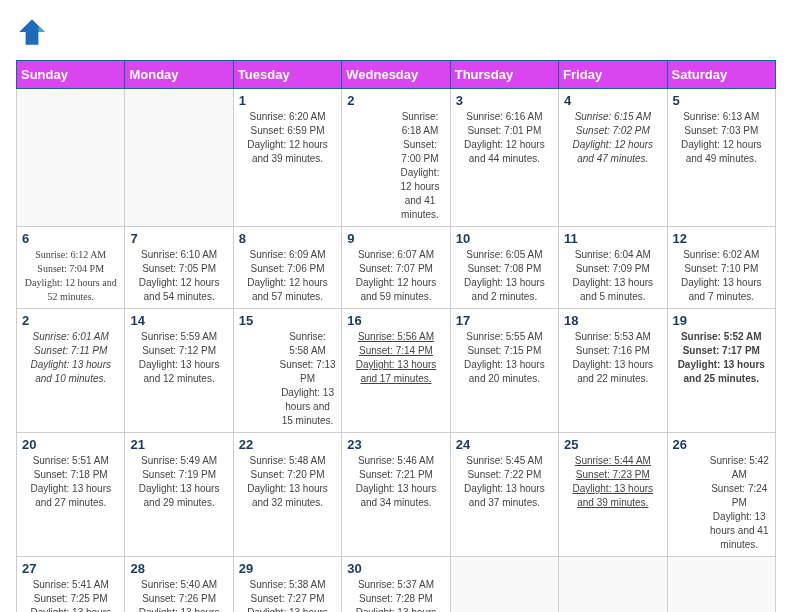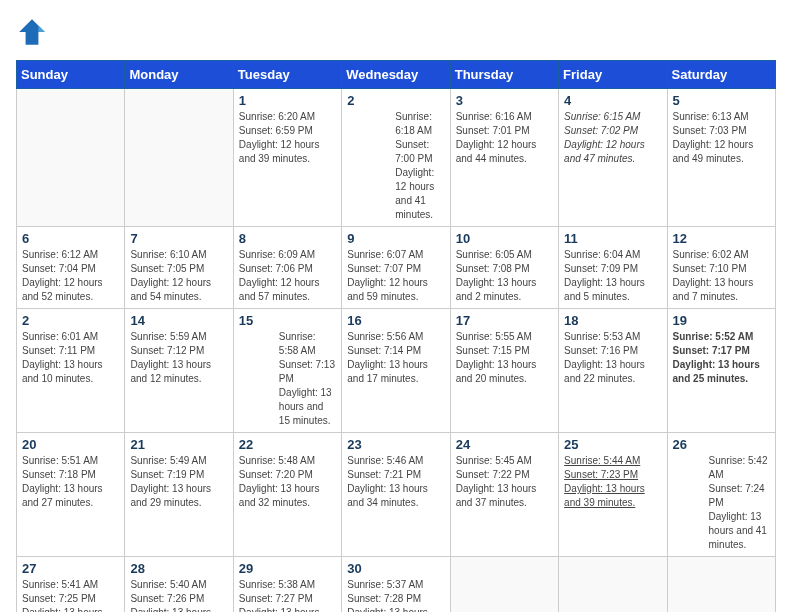--- a/index.html
+++ b/index.html
@@ -45,21 +45,21 @@
     .location {
       font-size: 16px;
       color: #444;
     }
     .calendar {
       width: 100%;
       border-collapse: collapse;
       border: 1px solid #ccc;
     }
     .calendar th {
-      background-color: #1d4ed8;
+      background-color: #d946ef;
       color: #fff;
       font-size: 13px;
       font-weight: bold;
       padding: 6px 4px;
       text-align: left;
       border: 1px solid #1a5fa0;
     }
     .calendar td {
       vertical-align: top;
       border: 1px solid #ccc;
@@ -77,20 +77,21 @@
       font-size: 13px;
       font-weight: bold;
       color: #1a3a5c;
       display: block;
       margin-bottom: 2px;
     }
     .cell-info {
       font-size: 10px;
       color: #444;
       line-height: 1.4;
+      text-align: center;
     }
   </style>
 </head>
 <body>
 
 <div class="header-area">
   <div class="logo">
     <svg class="logo-icon" viewBox="0 0 40 40" xmlns="http://www.w3.org/2000/svg">
       <polygon points="20,4 36,20 28,20 28,36 12,36 12,20 4,20" fill="#1e6bb8"></polygon>
       <polygon points="28,12 36,20 28,20" fill="#4a9fd4"></polygon>
@@ -149,21 +150,21 @@
         <td>
           <span class="day-num">5</span>
           <div class="cell-info" style="white-space: pre-line;">Sunrise: 6:13 AM
 Sunset: 7:03 PM
 Daylight: 12 hours and 49 minutes.</div>
         </td>
       </tr>
       <tr>
         <td>
           <span class="day-num">6</span>
-          <div class="cell-info" style="white-space: pre-line;">Sunrise: 6:12 AM
+          <div class="cell-info" style="white-space: pre-line; font-family: Liberation Serif, serif;">Sunrise: 6:12 AM
 Sunset: 7:04 PM
 Daylight: 12 hours and 52 minutes.</div>
         </td>
         <td>
           <span class="day-num">7</span>
           <div class="cell-info" style="white-space: pre-line;">Sunrise: 6:10 AM
 Sunset: 7:05 PM
 Daylight: 12 hours and 54 minutes.</div>
         </td>
         <td>
@@ -193,39 +194,39 @@
         <td>
           <span class="day-num">12</span>
           <div class="cell-info" style="white-space: pre-line;">Sunrise: 6:02 AM
 Sunset: 7:10 PM
 Daylight: 13 hours and 7 minutes.</div>
         </td>
       </tr>
       <tr>
         <td>
           <span class="day-num">2</span>
-          <div class="cell-info" style="white-space: pre-line;">Sunrise: 6:01 AM
+          <div class="cell-info" style="white-space: pre-line; font-style: italic;">Sunrise: 6:01 AM
 Sunset: 7:11 PM
 Daylight: 13 hours and 10 minutes.</div>
         </td>
         <td>
           <span class="day-num">14</span>
           <div class="cell-info" style="white-space: pre-line;">Sunrise: 5:59 AM
 Sunset: 7:12 PM
 Daylight: 13 hours and 12 minutes.</div>
         </td>
         <td>
           <span class="day-num">15</span>
           <div class="cell-info" style="white-space: pre-line; margin-left: 40px;">Sunrise: 5:58 AM
 Sunset: 7:13 PM
 Daylight: 13 hours and 15 minutes.</div>
         </td>
         <td>
           <span class="day-num">16</span>
-          <div class="cell-info" style="white-space: pre-line;">Sunrise: 5:56 AM
+          <div class="cell-info" style="white-space: pre-line; text-decoration: underline;">Sunrise: 5:56 AM
 Sunset: 7:14 PM
 Daylight: 13 hours and 17 minutes.</div>
         </td>
         <td>
           <span class="day-num">17</span>
           <div class="cell-info" style="white-space: pre-line;">Sunrise: 5:55 AM
 Sunset: 7:15 PM
 Daylight: 13 hours and 20 minutes.</div>
         </td>
         <td>

